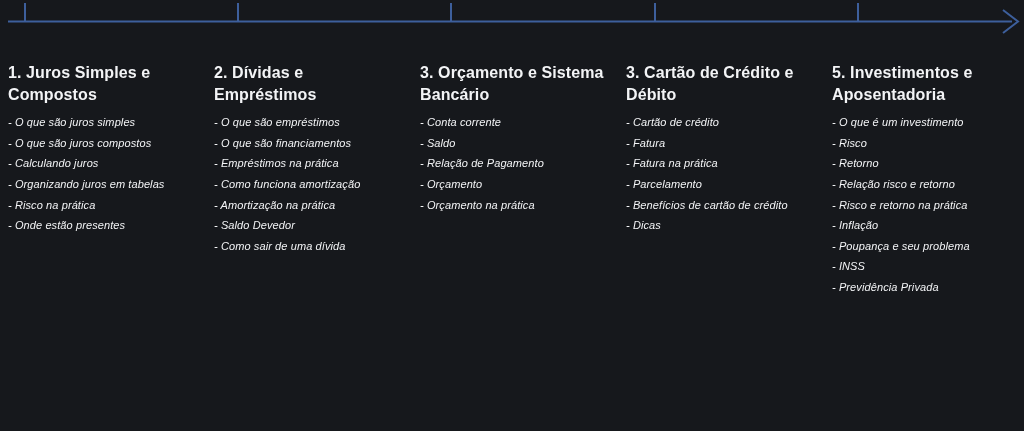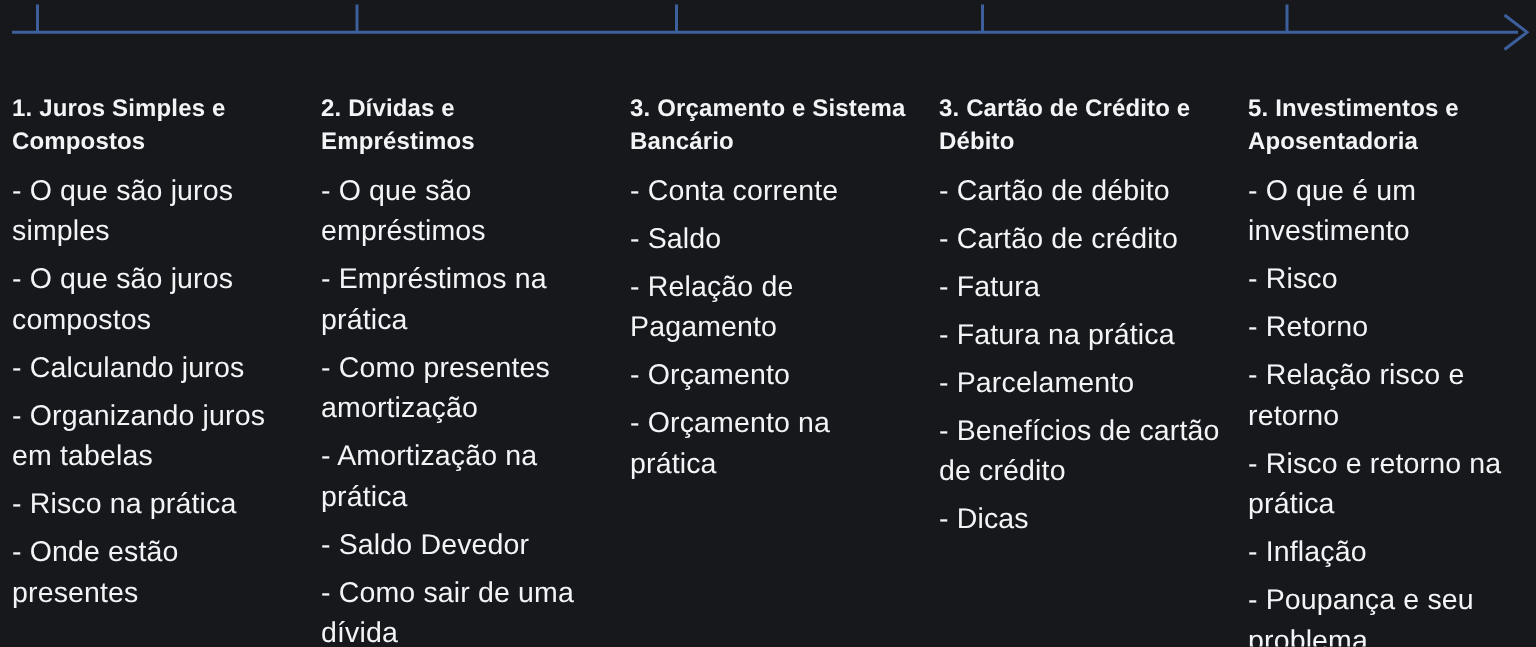--- a/index.html
+++ b/index.html
@@ -35,25 +35,26 @@
     flex: 0 0 auto;
   }
   .col-title {
     margin: 0 0 9px 0;
     font-size: 16px;
     font-weight: 700;
     line-height: 1.38;
     letter-spacing: 0.1px;
   }
   .topic {
-    font-size: 19px;
+    font-size: 11px;
     font-weight: 400;
     line-height: 1.42;
     margin: 0 0 5px 0;
     letter-spacing: 0.1px;
+    font-style: italic;
   }
 </style>
 </head>
 <body>
 
 <svg class="timeline" viewBox="0 0 1024 42" xmlns="http://www.w3.org/2000/svg" aria-hidden="true">
   <line class="accent-stroke" x1="8" y1="21.5" x2="1012" y2="21.5" stroke="#3d5f9c" stroke-width="2"></line>
   <line class="accent-stroke" x1="25" y1="3" x2="25" y2="21" stroke="#3d5f9c" stroke-width="2"></line>
   <line class="accent-stroke" x1="238" y1="3" x2="238" y2="21" stroke="#3d5f9c" stroke-width="2"></line>
   <line class="accent-stroke" x1="451" y1="3" x2="451" y2="21" stroke="#3d5f9c" stroke-width="2"></line>
@@ -72,43 +73,43 @@
         <p class="topic">- Organizando juros em tabelas</p>
         <p class="topic">- Risco na prática</p>
         <p class="topic">- Onde estão presentes</p>
       </div>
   </section>
 
   <section class="col">
     <h2 class="col-title">2. Dívidas e Empréstimos</h2>
     <div class="topics">
         <p class="topic">- O que são empréstimos</p>
+        <p class="topic">- O que são financiamentos</p>
         <p class="topic">- Empréstimos na prática</p>
-        <p class="topic">- Como presentes amortização</p>
+        <p class="topic">- Como funciona amortização</p>
         <p class="topic">- Amortização na prática</p>
         <p class="topic">- Saldo Devedor</p>
         <p class="topic">- Como sair de uma dívida</p>
       </div>
   </section>
 
   <section class="col">
     <h2 class="col-title">3. Orçamento e Sistema Bancário</h2>
     <div class="topics">
         <p class="topic">- Conta corrente</p>
         <p class="topic">- Saldo</p>
         <p class="topic">- Relação de Pagamento</p>
         <p class="topic">- Orçamento</p>
         <p class="topic">- Orçamento na prática</p>
       </div>
   </section>
 
   <section class="col">
     <h2 class="col-title">3. Cartão de Crédito e Débito</h2>
     <div class="topics">
-        <p class="topic">- Cartão de débito</p>
         <p class="topic">- Cartão de crédito</p>
         <p class="topic">- Fatura</p>
         <p class="topic">- Fatura na prática</p>
         <p class="topic">- Parcelamento</p>
         <p class="topic">- Benefícios de cartão de crédito</p>
         <p class="topic">- Dicas</p>
       </div>
   </section>
 
   <section class="col">

